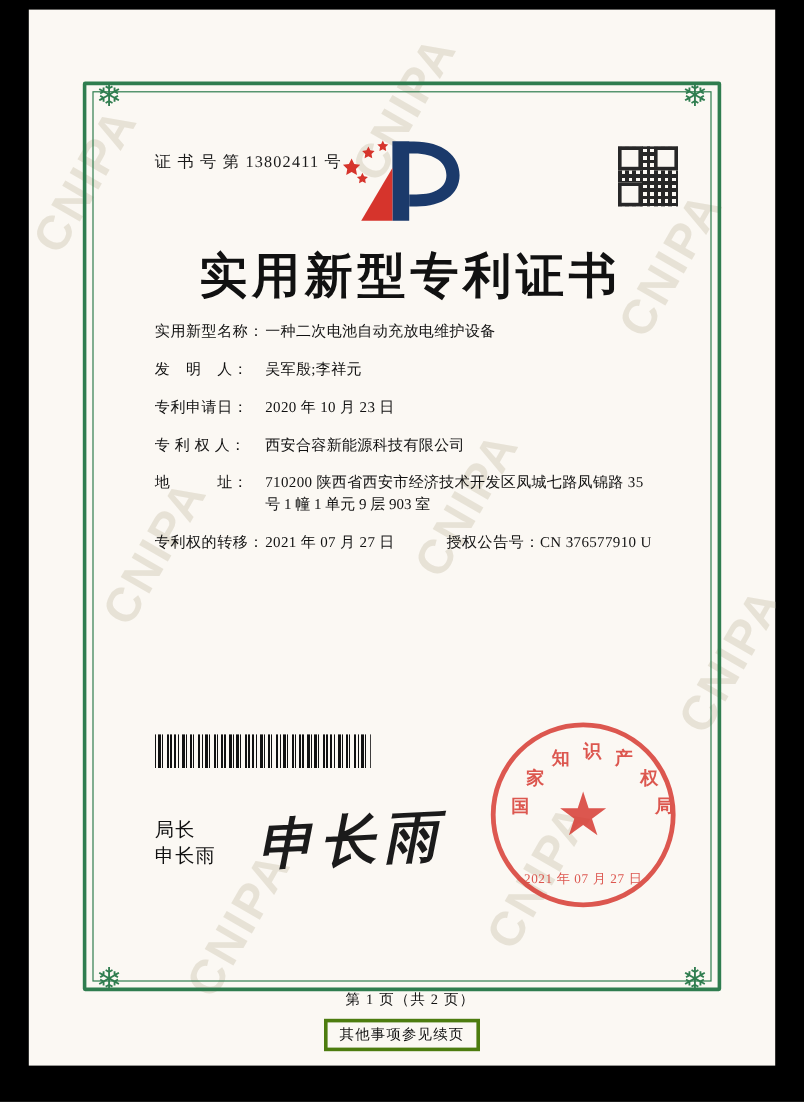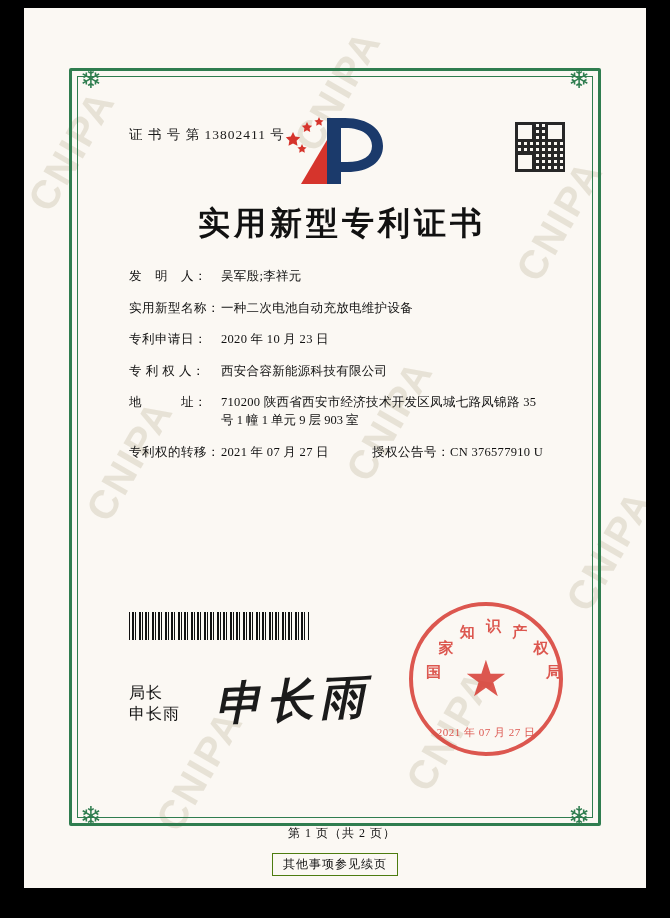--- a/index.html
+++ b/index.html
@@ -143,21 +143,21 @@
     width: 118px;
     height: 80px;
   }
 
   .title {
     position: absolute;
     left: 0;
     top: 120px;
     width: 100%;
     text-align: center;
-    font-size: 32px;
+    font-size: 40px;
     font-weight: bold;
     letter-spacing: 4px;
     color: #111;
     font-family: "Liberation Serif", "DejaVu Serif", serif;
   }
 
   .fields {
     position: absolute;
     left: 34px;
     top: 186px;
@@ -305,21 +305,21 @@
     letter-spacing: 1px;
   }
 
   .footer-note {
     position: absolute;
     left: 50%;
     transform: translateX(-50%);
     bottom: 12px;
     font-size: 12px;
     color: #111;
-    border: 1px solid #4d7c0f;
+    border: 3px solid #4d7c0f;
     padding: 2px 10px;
     letter-spacing: 1px;
     background: #fbf8f3;
   }
 </style>
 </head>
 <body>
 
 <div class="page">
   <div class="sheet">
@@ -361,25 +361,25 @@
             <path d="M19 34 l1.4 2.9 3.2 .5 -2.3 2.2 .5 3.2 -2.8-1.5 -2.8 1.5 .5-3.2 -2.3-2.2 3.2-.5 z"></path>
           </g>
         </svg>
       </div>
 
       <div class="title">实用新型专利证书</div>
 
       <div class="fields">
 
         <div class="field">
+          <span class="flabel">实用新型名称：</span><span class="fvalue">一种二次电池自动充放电维护设备</span>
+        </div>
+
+        <div class="field">
           <span class="flabel">发　明　人：</span><span class="fvalue">吴军殷;李祥元</span>
-        </div>
-
-        <div class="field">
-          <span class="flabel">实用新型名称：</span><span class="fvalue">一种二次电池自动充放电维护设备</span>
         </div>
 
 
         <div class="field">
           <span class="flabel">专利申请日：</span><span class="fvalue">2020 年 10 月 23 日</span>
         </div>
 
         <div class="field">
           <span class="flabel">专 利 权 人：</span><span class="fvalue">西安合容新能源科技有限公司</span>
         </div>

